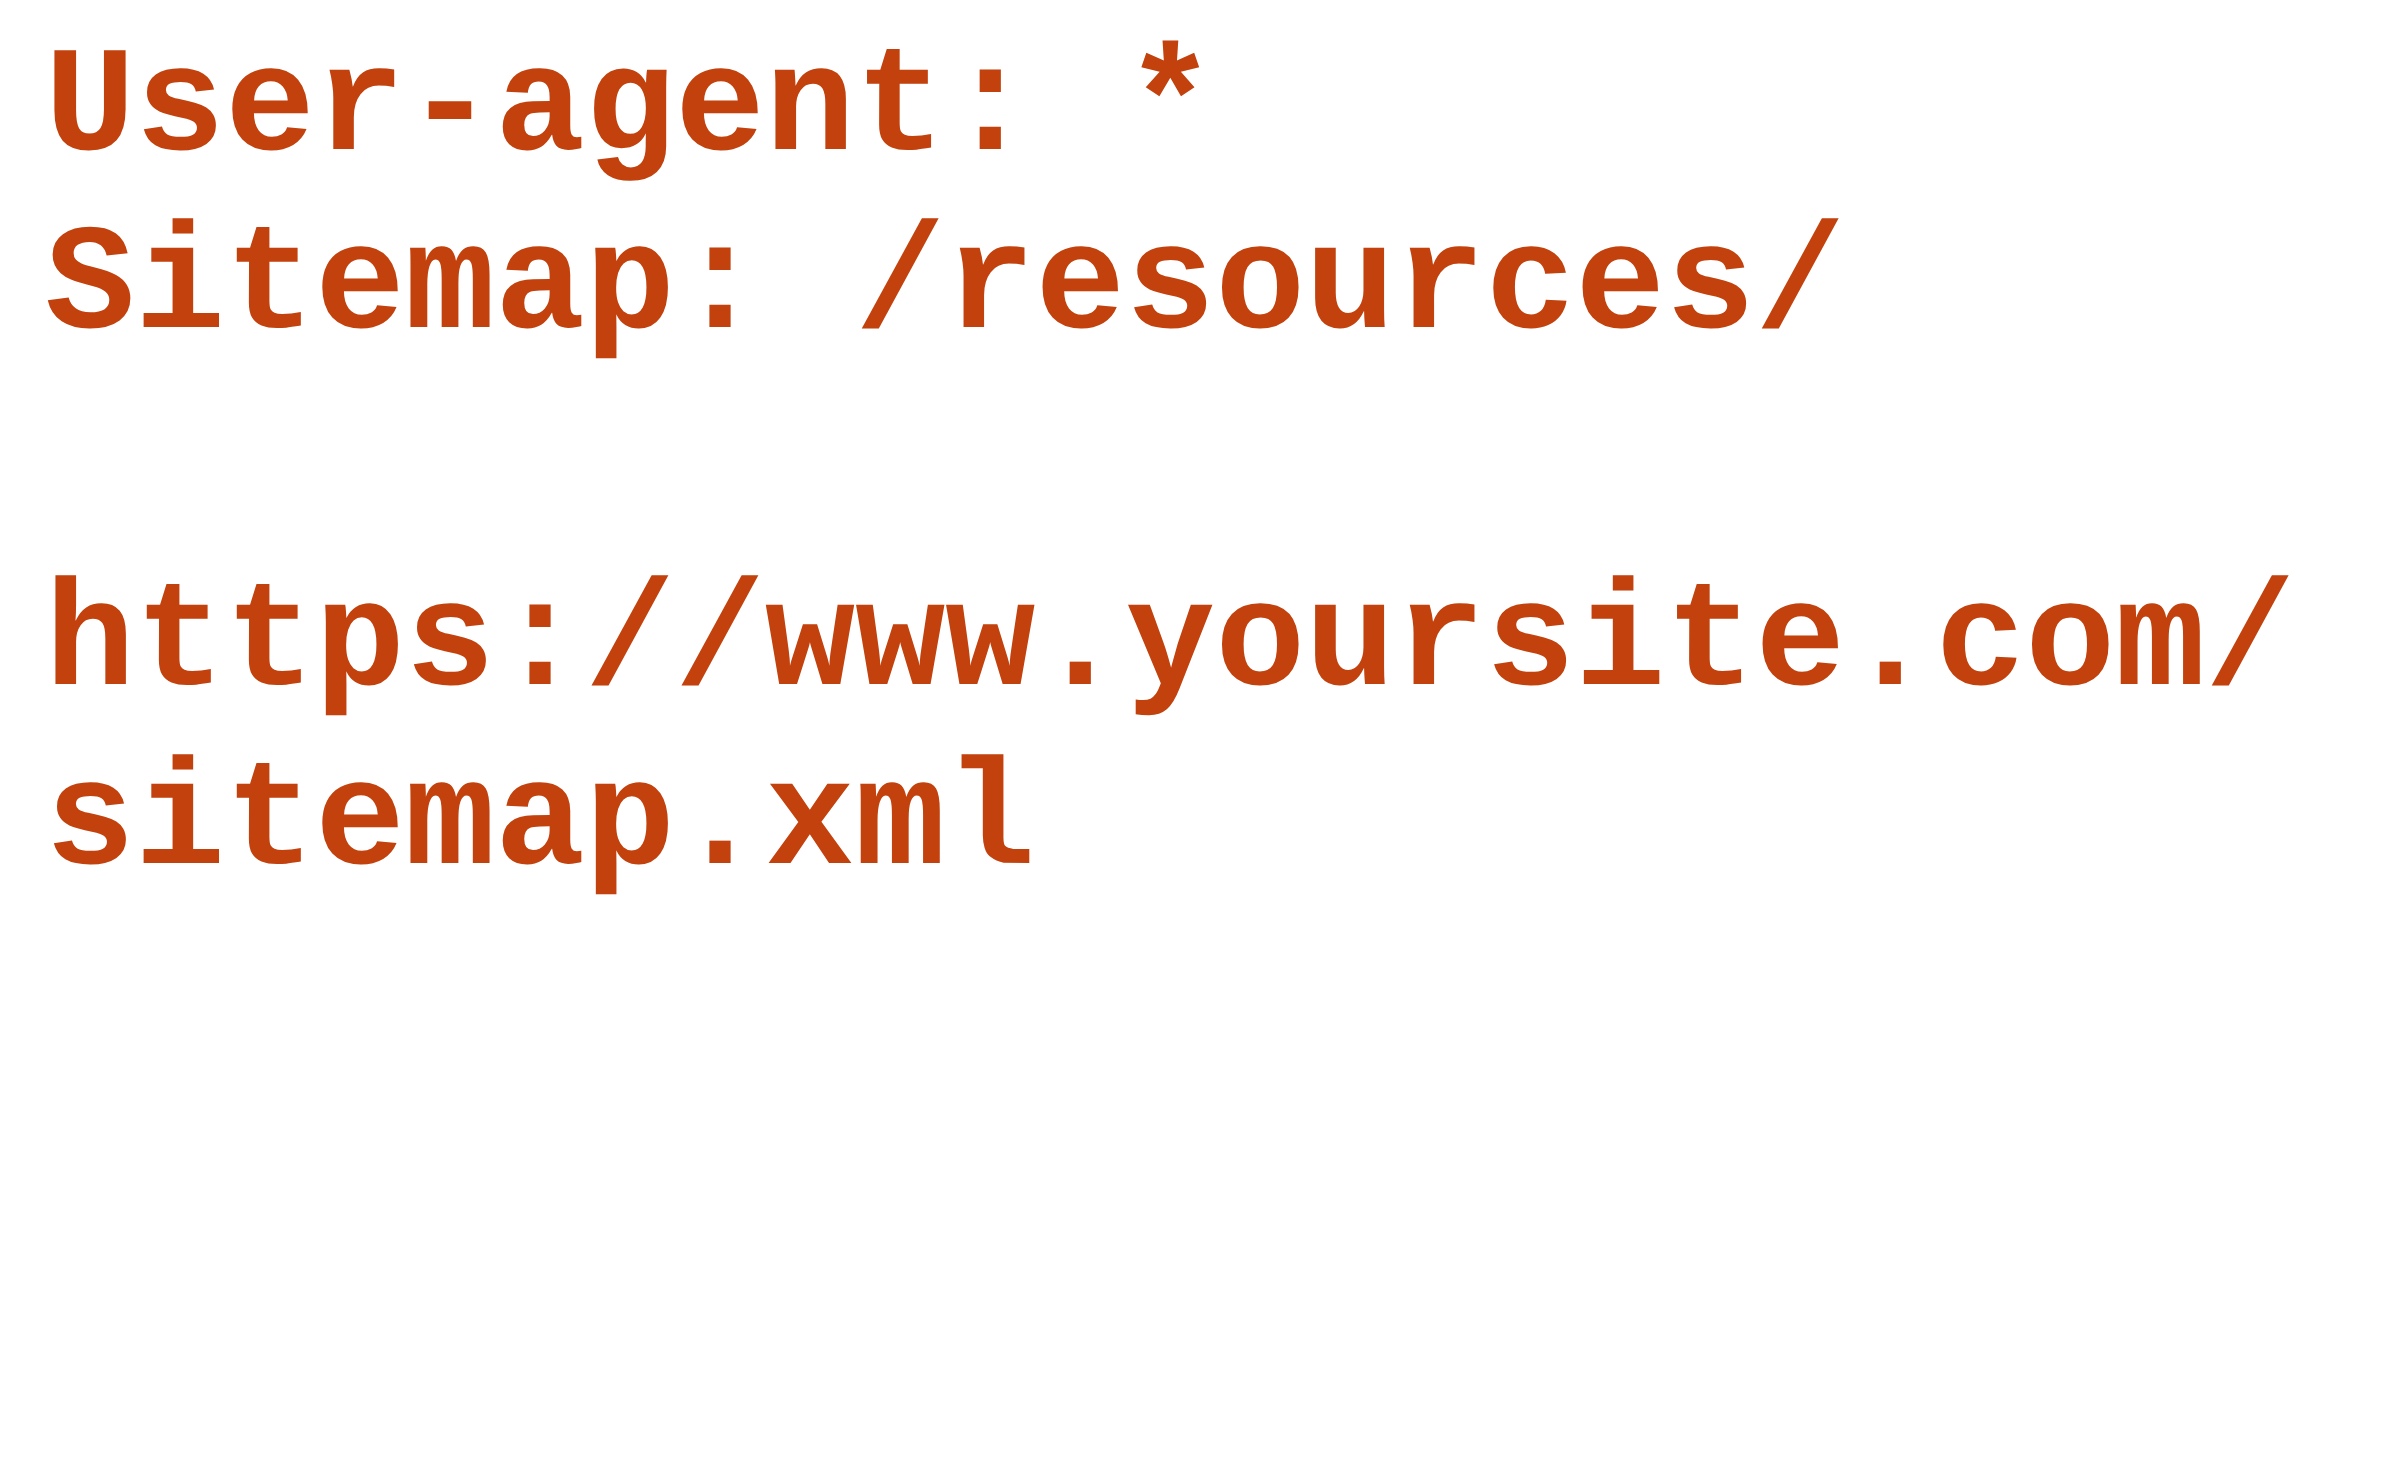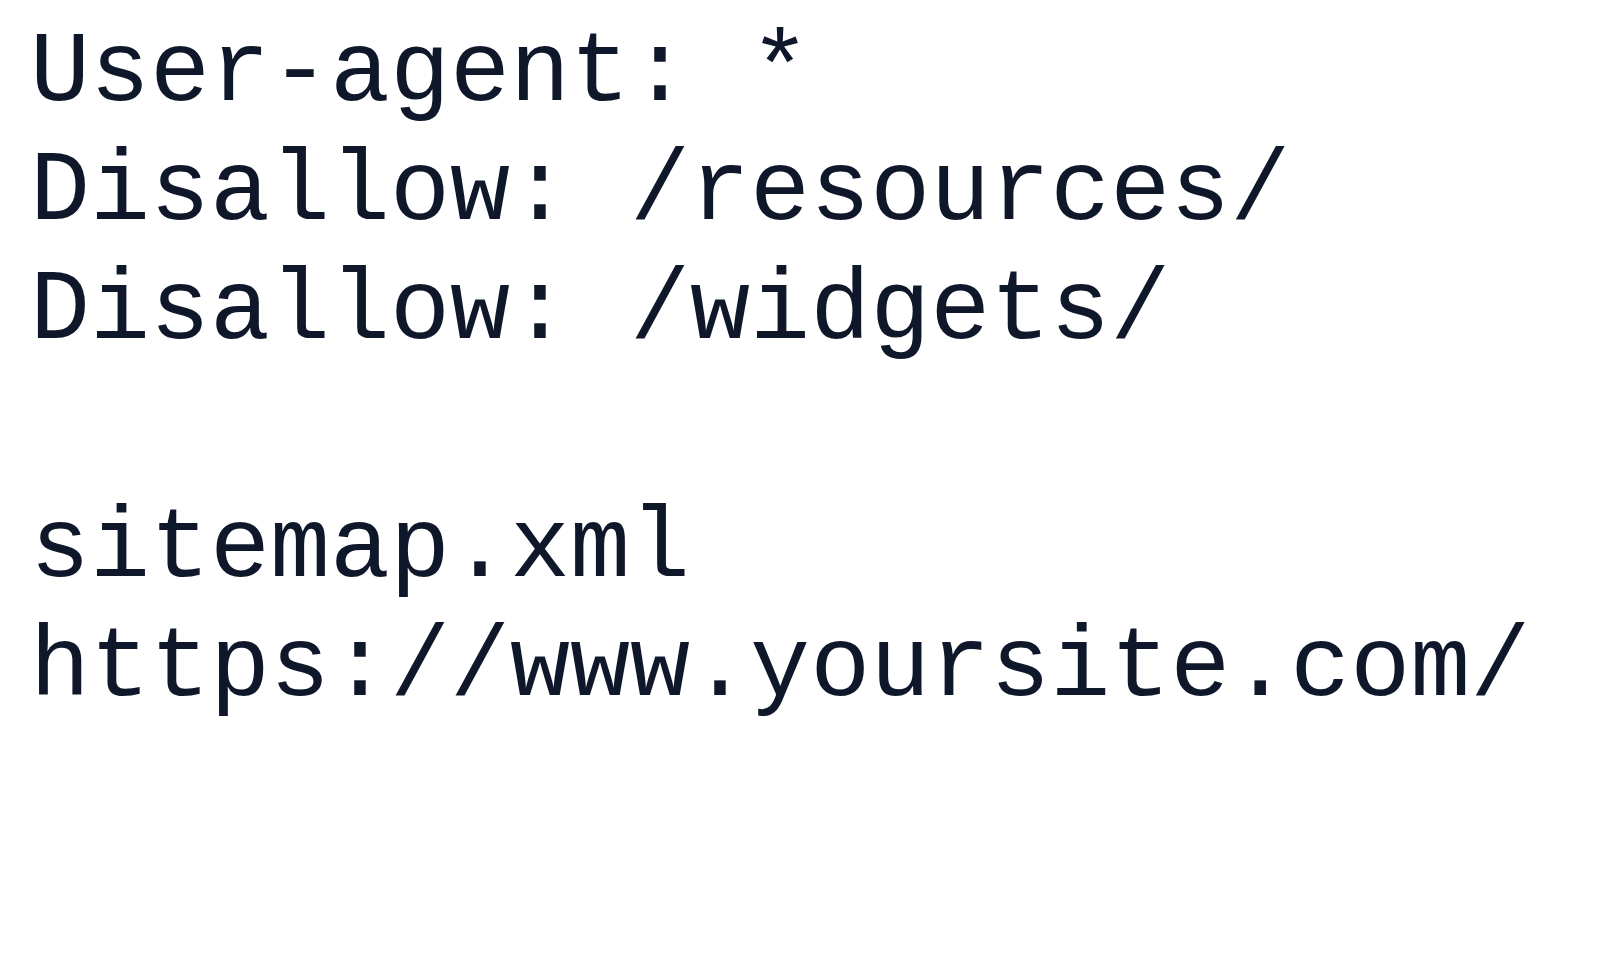--- a/index.html
+++ b/index.html
@@ -8,35 +8,34 @@
     background: #ffffff;
   }
   body {
     width: 1600px;
     height: 977px;
     overflow: hidden;
   }
   .robots-content {
     padding: 14px 0 0 30px;
     font-family: "Liberation Mono", "DejaVu Sans Mono", monospace;
-    font-weight: normal;
+    font-weight: bold;
     font-size: 100px;
-    color: #0f172a;
+    color: #c2410c;
     letter-spacing: 0px;
   }
   .text-line {
     height: 119px;
     line-height: 119px;
     white-space: pre;
     overflow: visible;
   }
 </style>
 </head>
 <body>
 
 <div class="robots-content">
   <div class="text-line">User-agent: *</div>
-  <div class="text-line">Disallow: /resources/</div>
-  <div class="text-line">Disallow: /widgets/</div>
+  <div class="text-line">Sitemap: /resources/</div>
   <div class="text-line"></div>
+  <div class="text-line">https://www.yoursite.com/</div>
   <div class="text-line">sitemap.xml</div>
-  <div class="text-line">https://www.yoursite.com/</div>
 </div>
 
 </body></html>

